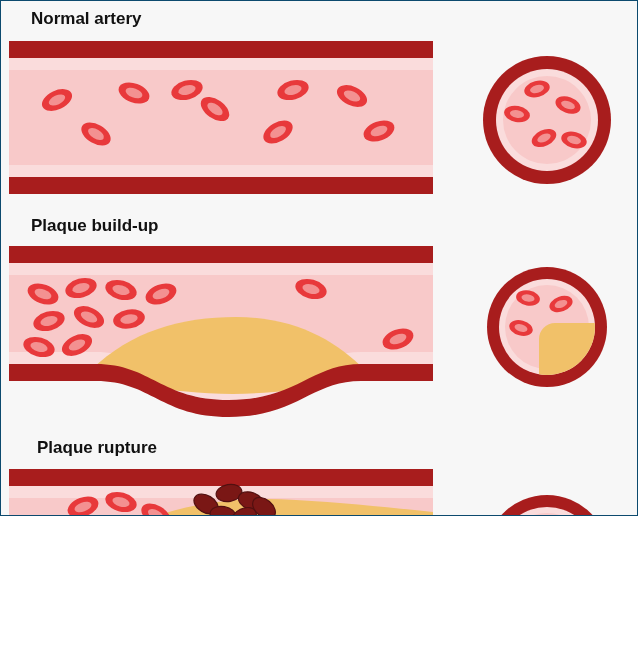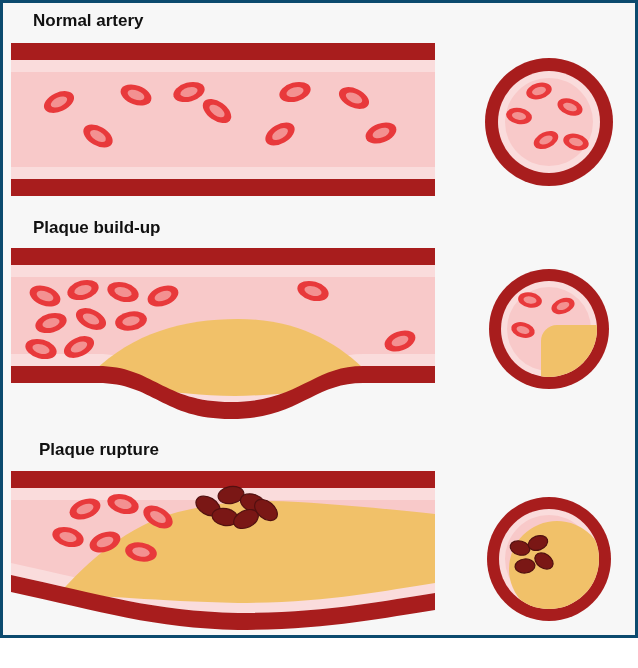--- a/index.html
+++ b/index.html
@@ -1,21 +1,21 @@
 <!DOCTYPE html>
 <html style="--c-background: #f7f7f7; --c-artery-wall: #a81d1d; --c-lumen-lining: #fadcdc; --c-lumen: #f8c9c9; --c-rbc-body: #e8393b; --c-rbc-center: #f39191; --c-plaque: #f1c169; --c-clot: #7a1715; --c-label-text: #111111;"><head>
 <meta charset="utf-8">
 <style>
   html,body{margin:0;padding:0;background:#ffffff;}
   body{font-family:"Liberation Sans",sans-serif;}
   .stage{
     position:relative;
-    width:638px;height:638px;
+    width:638px;height:516px;
     background:var(--c-background,#f7f7f7);
-    border:3px solid #0c4a6e;
+    border:1px solid #0c4a6e;
     box-sizing:border-box;
     overflow:hidden;
     text-decoration:underline;
   }
   svg{display:block;}
   .section-label{
     font-family:"Liberation Sans",sans-serif;
     font-weight:bold;
     font-size:17px;
     fill:var(--c-label-text,#111);

